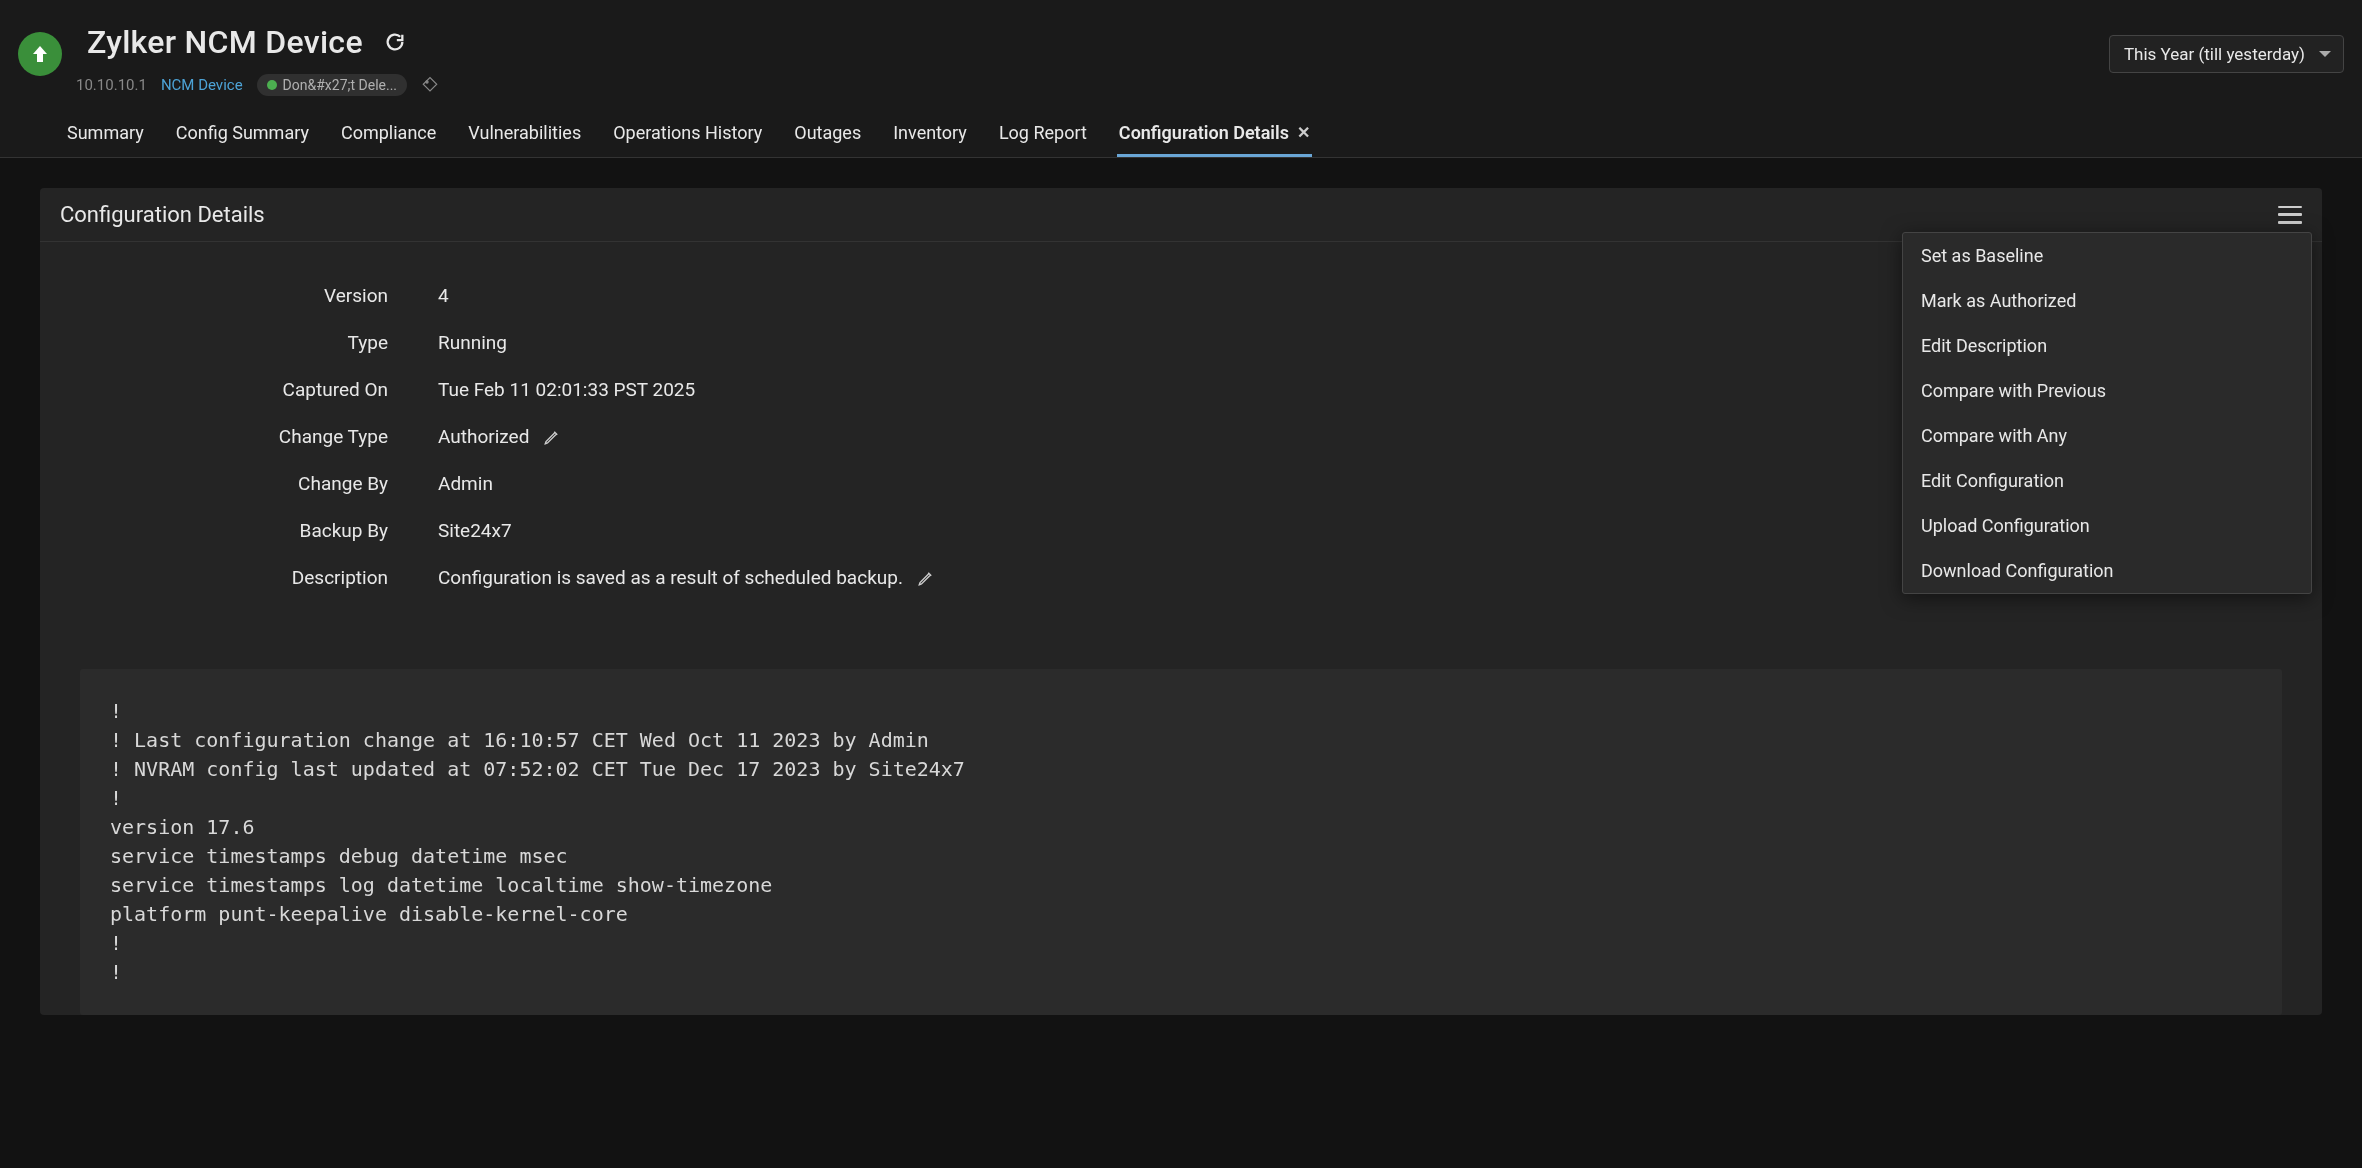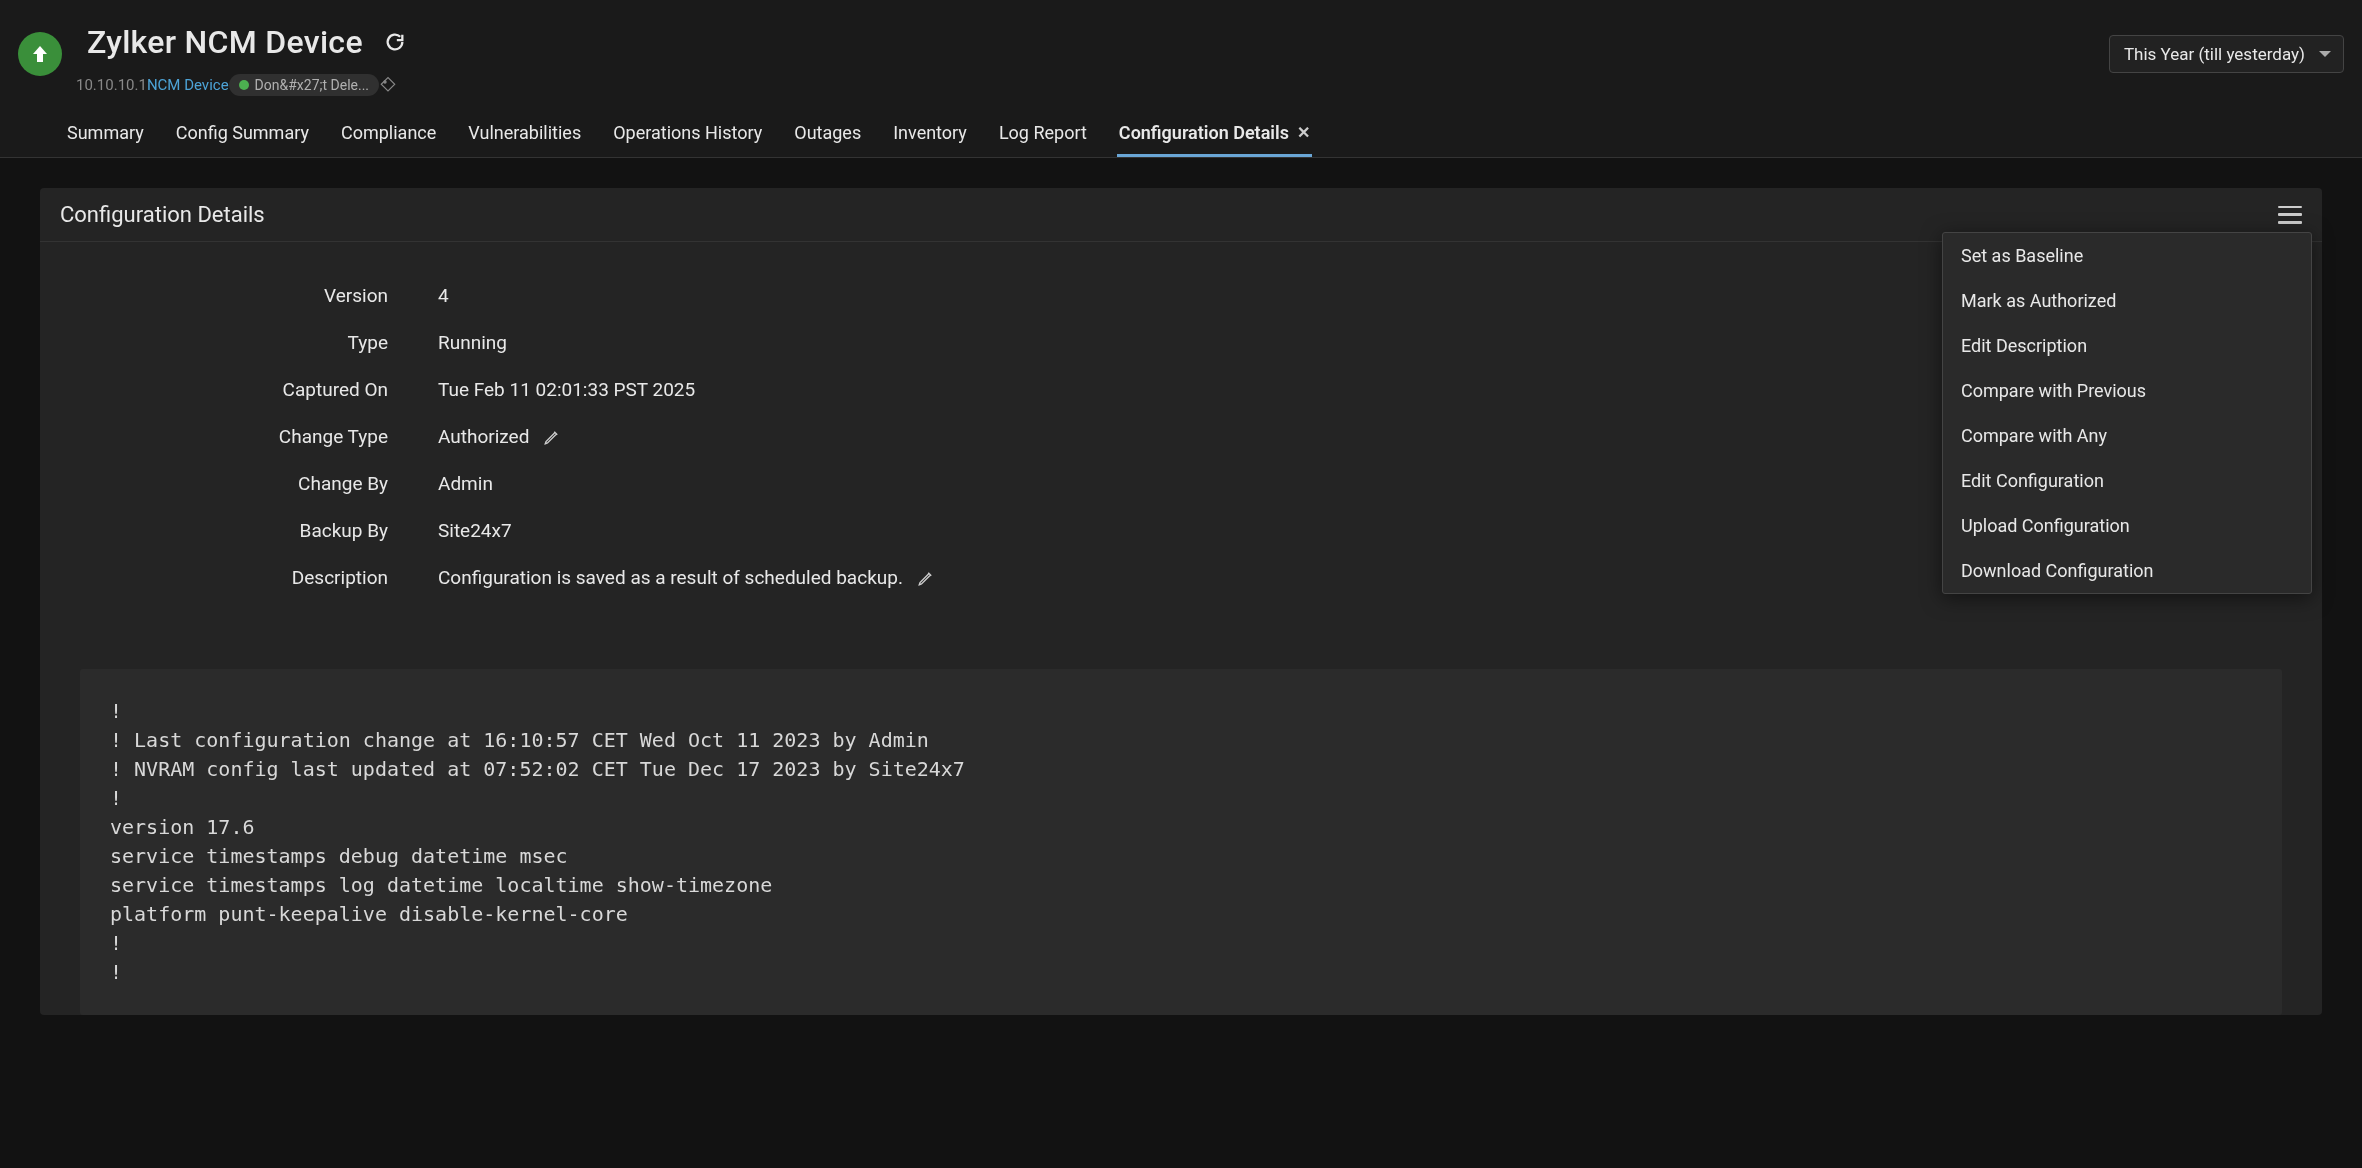--- a/index.html
+++ b/index.html
@@ -46,21 +46,21 @@
     width: 44px; height: 44px;
     border-radius: 50%;
     background: #3a8f3a;
     display: flex; align-items: center; justify-content: center;
   }
   .device-badge svg { width: 24px; height: 24px; fill: #fff; }
   .title-block { display: flex; flex-direction: column; gap: 2px; flex:1; }
   .title-line { display:flex; align-items:center; gap:10px; }
   .title-line h1 { margin:11px; font-size: 32px; font-weight:500; color:#e8e8e8; letter-spacing:.3px;}
   .refresh-ic { width:22px; height:22px; stroke:#e8e8e8; stroke-width:2.5; fill:none; cursor:pointer;}
-  .sub-line { display:flex; align-items:center; font-size:15px; color:var(--text-dimmer);}
+  .sub-line { display:flex; align-items:center; gap:14px; font-size:15px; color:var(--text-dimmer);}
   .sub-line .link { color: var(--link); cursor:pointer;}
   .pill {
     display:inline-flex; align-items:center; gap:6px;
     background:#303030; border-radius:14px; padding:3px 10px;
     font-size:14px; color:var(--text-dim);
   }
   .pill .dot { width:10px; height:10px; border-radius:50%; background:#4caf50; }
   .tag-ic { width:18px; height:18px; stroke:#888; fill:none; stroke-width:1.5;}
   .period-select {
     margin-left:auto;
@@ -144,21 +144,21 @@
     color: var(--text);
     display:flex; align-items:center; gap:14px;
   }
   .edit-ic { width:18px; height:18px; stroke:#ccc; fill:none; stroke-width:1.8; cursor:pointer;}
 
   
   .action-menu {
     position:absolute;
     top: 44px;
     right: 10px;
-    width: 370px;
+    width: 410px;
     background: var(--menu-bg);
     border:1px solid #444;
     border-radius:3px;
     box-shadow: 0 4px 20px rgba(0,0,0,.5);
     z-index: 20;
     font-size:18px;
   }
   .action-menu .mi {
     padding: 12px 18px;
     cursor:pointer;

